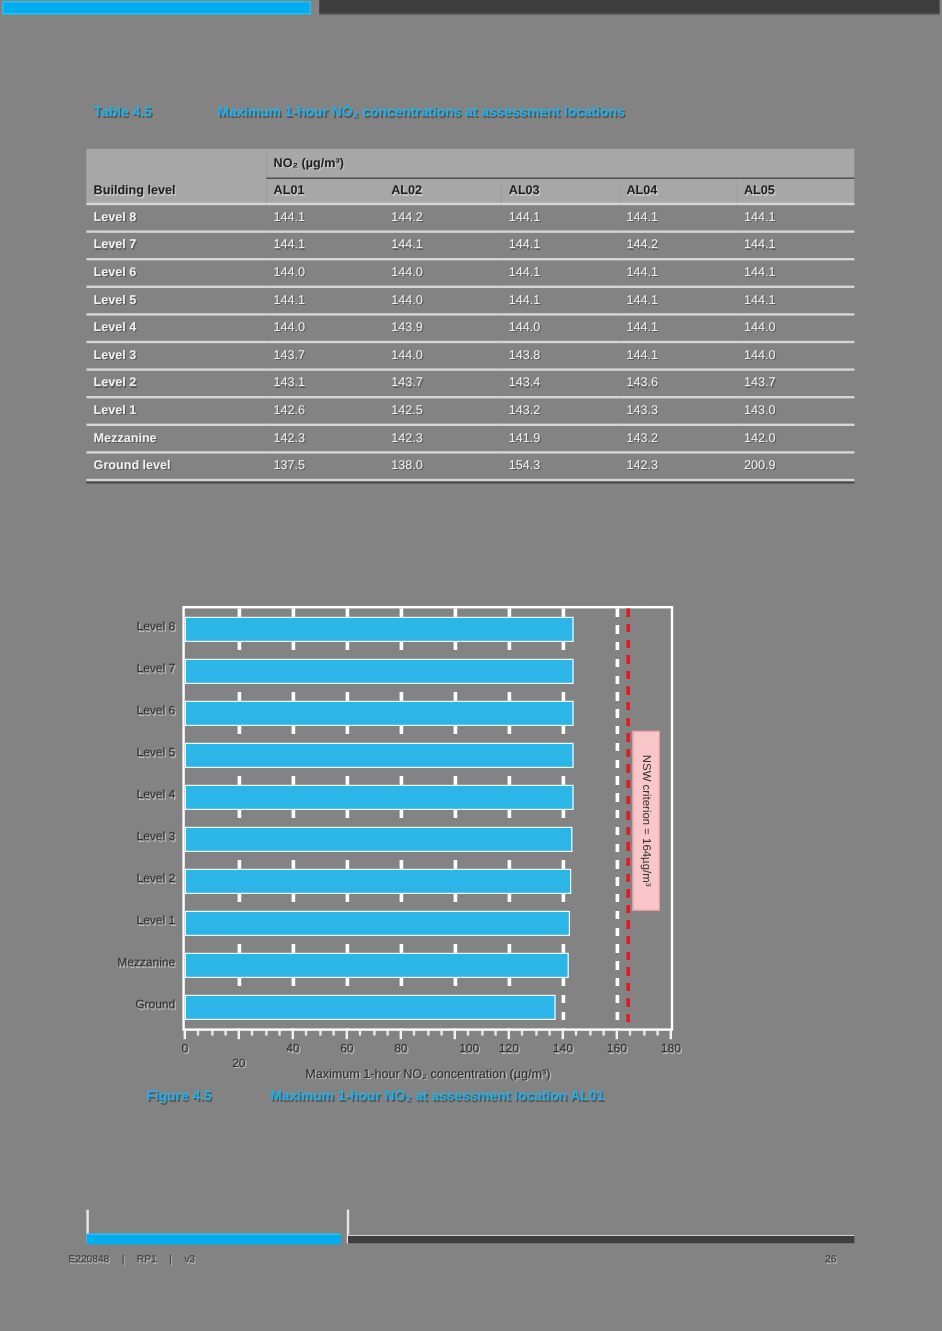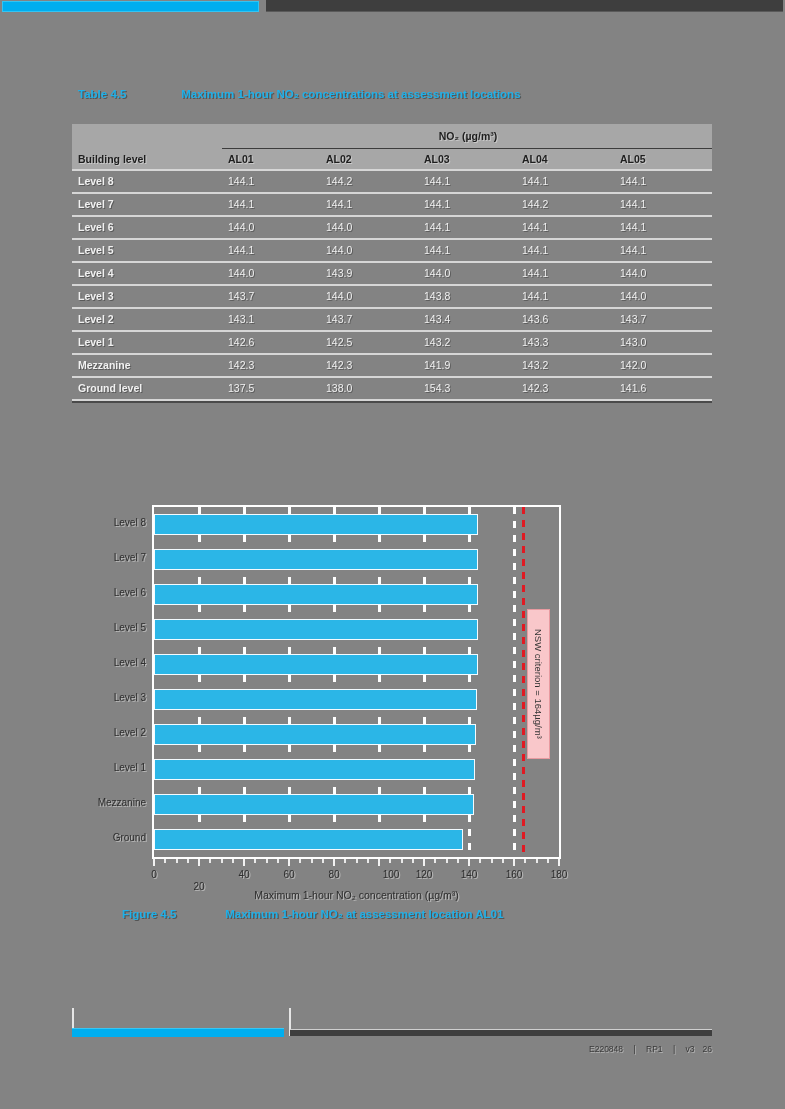--- a/index.html
+++ b/index.html
@@ -22,21 +22,21 @@
   .caption { position:absolute; left:78px; font-size:11.5px; font-weight:bold; white-space:nowrap; }
   .caption .cap-label { display:inline-block; width:100px; }
 
   
   .table-wrap { position:absolute; left:72px; top:124px; width:640px; border-bottom:2px solid #4A4A4A; }
   table { width:100%; border-collapse:collapse; table-layout:fixed; border-bottom:2px solid #D6D6D6; }
   col.c-level { width:150px; }
   col.c-val   { width:98px; }
   thead th { background:#A7A7A7; text-align:left; font-size:10.5px; font-weight:bold;
              color:#1e1e1e; text-shadow:1px 1px 0 rgba(235,235,235,0.5); padding:4px 4px 4px 6px; }
-  th.group  { border-bottom:1px solid #3C3C3C; height:24px;text-align:center; }
+  th.group  { border-bottom:1px solid #3C3C3C; height:24px; }
   th.corner { vertical-align:bottom; }
   tbody th, tbody td { font-size:10.5px; font-weight:normal; text-align:left;
                        height:23px; padding:2px 4px 2px 6px; border-top:2px solid #D6D6D6; }
   tbody th { font-weight:bold; }
 
   
   .para { position:absolute; left:72px; top:436px; width:668px; font-size:11px; line-height:20px; }
 
   
   .chart { position:absolute; left:72px; top:505px; width:640px; height:400px; }
@@ -52,22 +52,22 @@
   .criterion-box span { writing-mode:vertical-rl; font-size:9.5px; color:#333; white-space:nowrap; }
   .tick-major { position:absolute; width:2px; height:7px; background:#f2f2f2; }
   .tick-minor { position:absolute; width:2px; height:4px; background:#e9e9e9; }
   .tick-label { position:absolute; transform:translateX(-50%); font-size:10px; white-space:nowrap; }
   .xlabel { position:absolute; text-align:center; font-size:10.5px; white-space:nowrap; }
 
   
   .foot-vline { position:absolute; width:2px; height:28px; top:1008px; background:#e6e6e6; }
   .foot-accent { position:absolute; left:72px; top:1028px; width:212px; height:9px; background:#00AEEF; border-top:1px solid #38c6f3; }
   .foot-dark { position:absolute; left:290px; top:1029px; width:422px; height:7px; background:#3E3E3E; border-top:1px solid #cfcfcf; }
-  .foot-text { position:absolute; left:72px; top:1044px; width:640px; font-size:8.5px; color:#3a3a3a;
-               text-shadow:1px 1px 0 rgba(225,225,225,0.5); display:flex; justify-content:flex-end; }
+  .foot-text { position:absolute; left:57px; top:1044px; width:640px; font-size:8.5px; color:#3a3a3a;
+               text-shadow:1px 1px 0 rgba(225,225,225,0.5); display:flex; justify-content:space-between; }
   .foot-left span { margin-right:8px; }
 </style>
 </head>
 <body>
 
 <div class="page">
 
   <div class="topbar-accent"></div>
   <div class="topbar-dark"></div>
 
@@ -171,21 +171,21 @@
             <td class="emboss-light">141.9</td>
             <td class="emboss-light">143.2</td>
             <td class="emboss-light">142.0</td>
           </tr>
           <tr>
             <th class="emboss-light">Ground level</th>
             <td class="emboss-light">137.5</td>
             <td class="emboss-light">138.0</td>
             <td class="emboss-light">154.3</td>
             <td class="emboss-light">142.3</td>
-            <td class="emboss-light">141.6</td>
+            <td class="emboss-light">200.9</td>
           </tr>
         </tbody>
     </table>
   </div>
 
 
   <div class="chart">
     <div id="ylabels">
         <div class="ylab emboss" style="top: 10.5px;">Level 8</div>
         <div class="ylab emboss" style="top: 45.5px;">Level 7</div>

